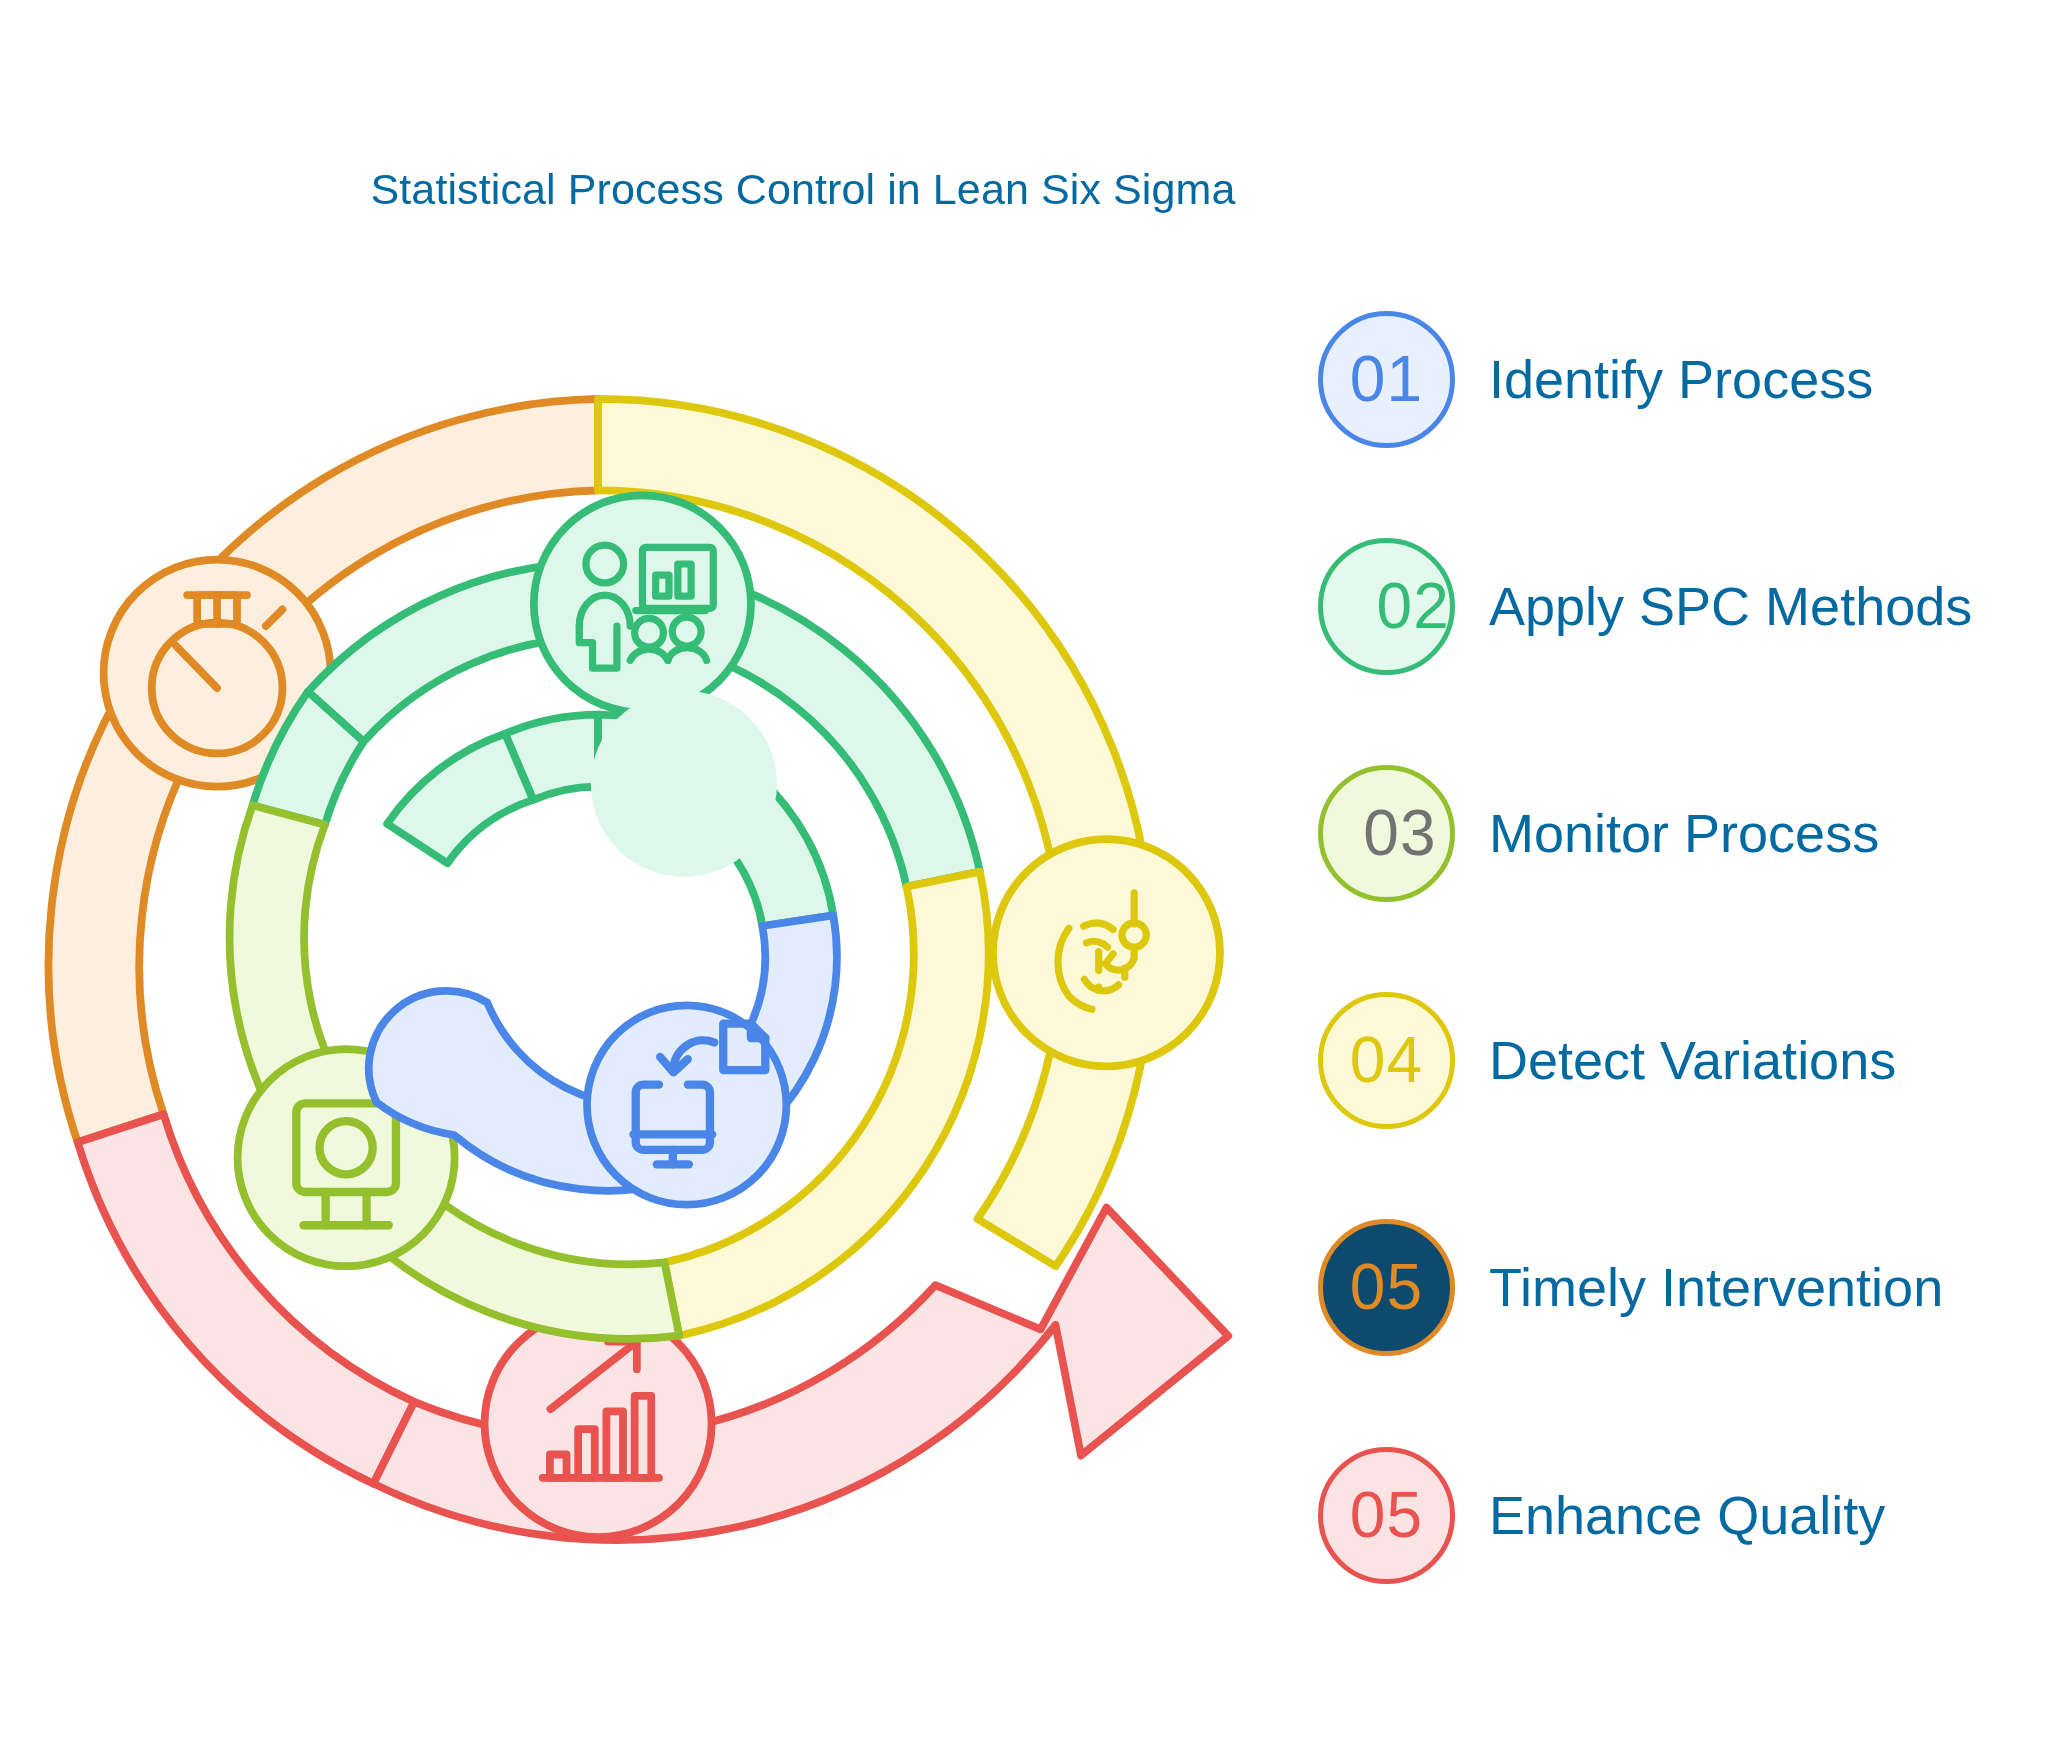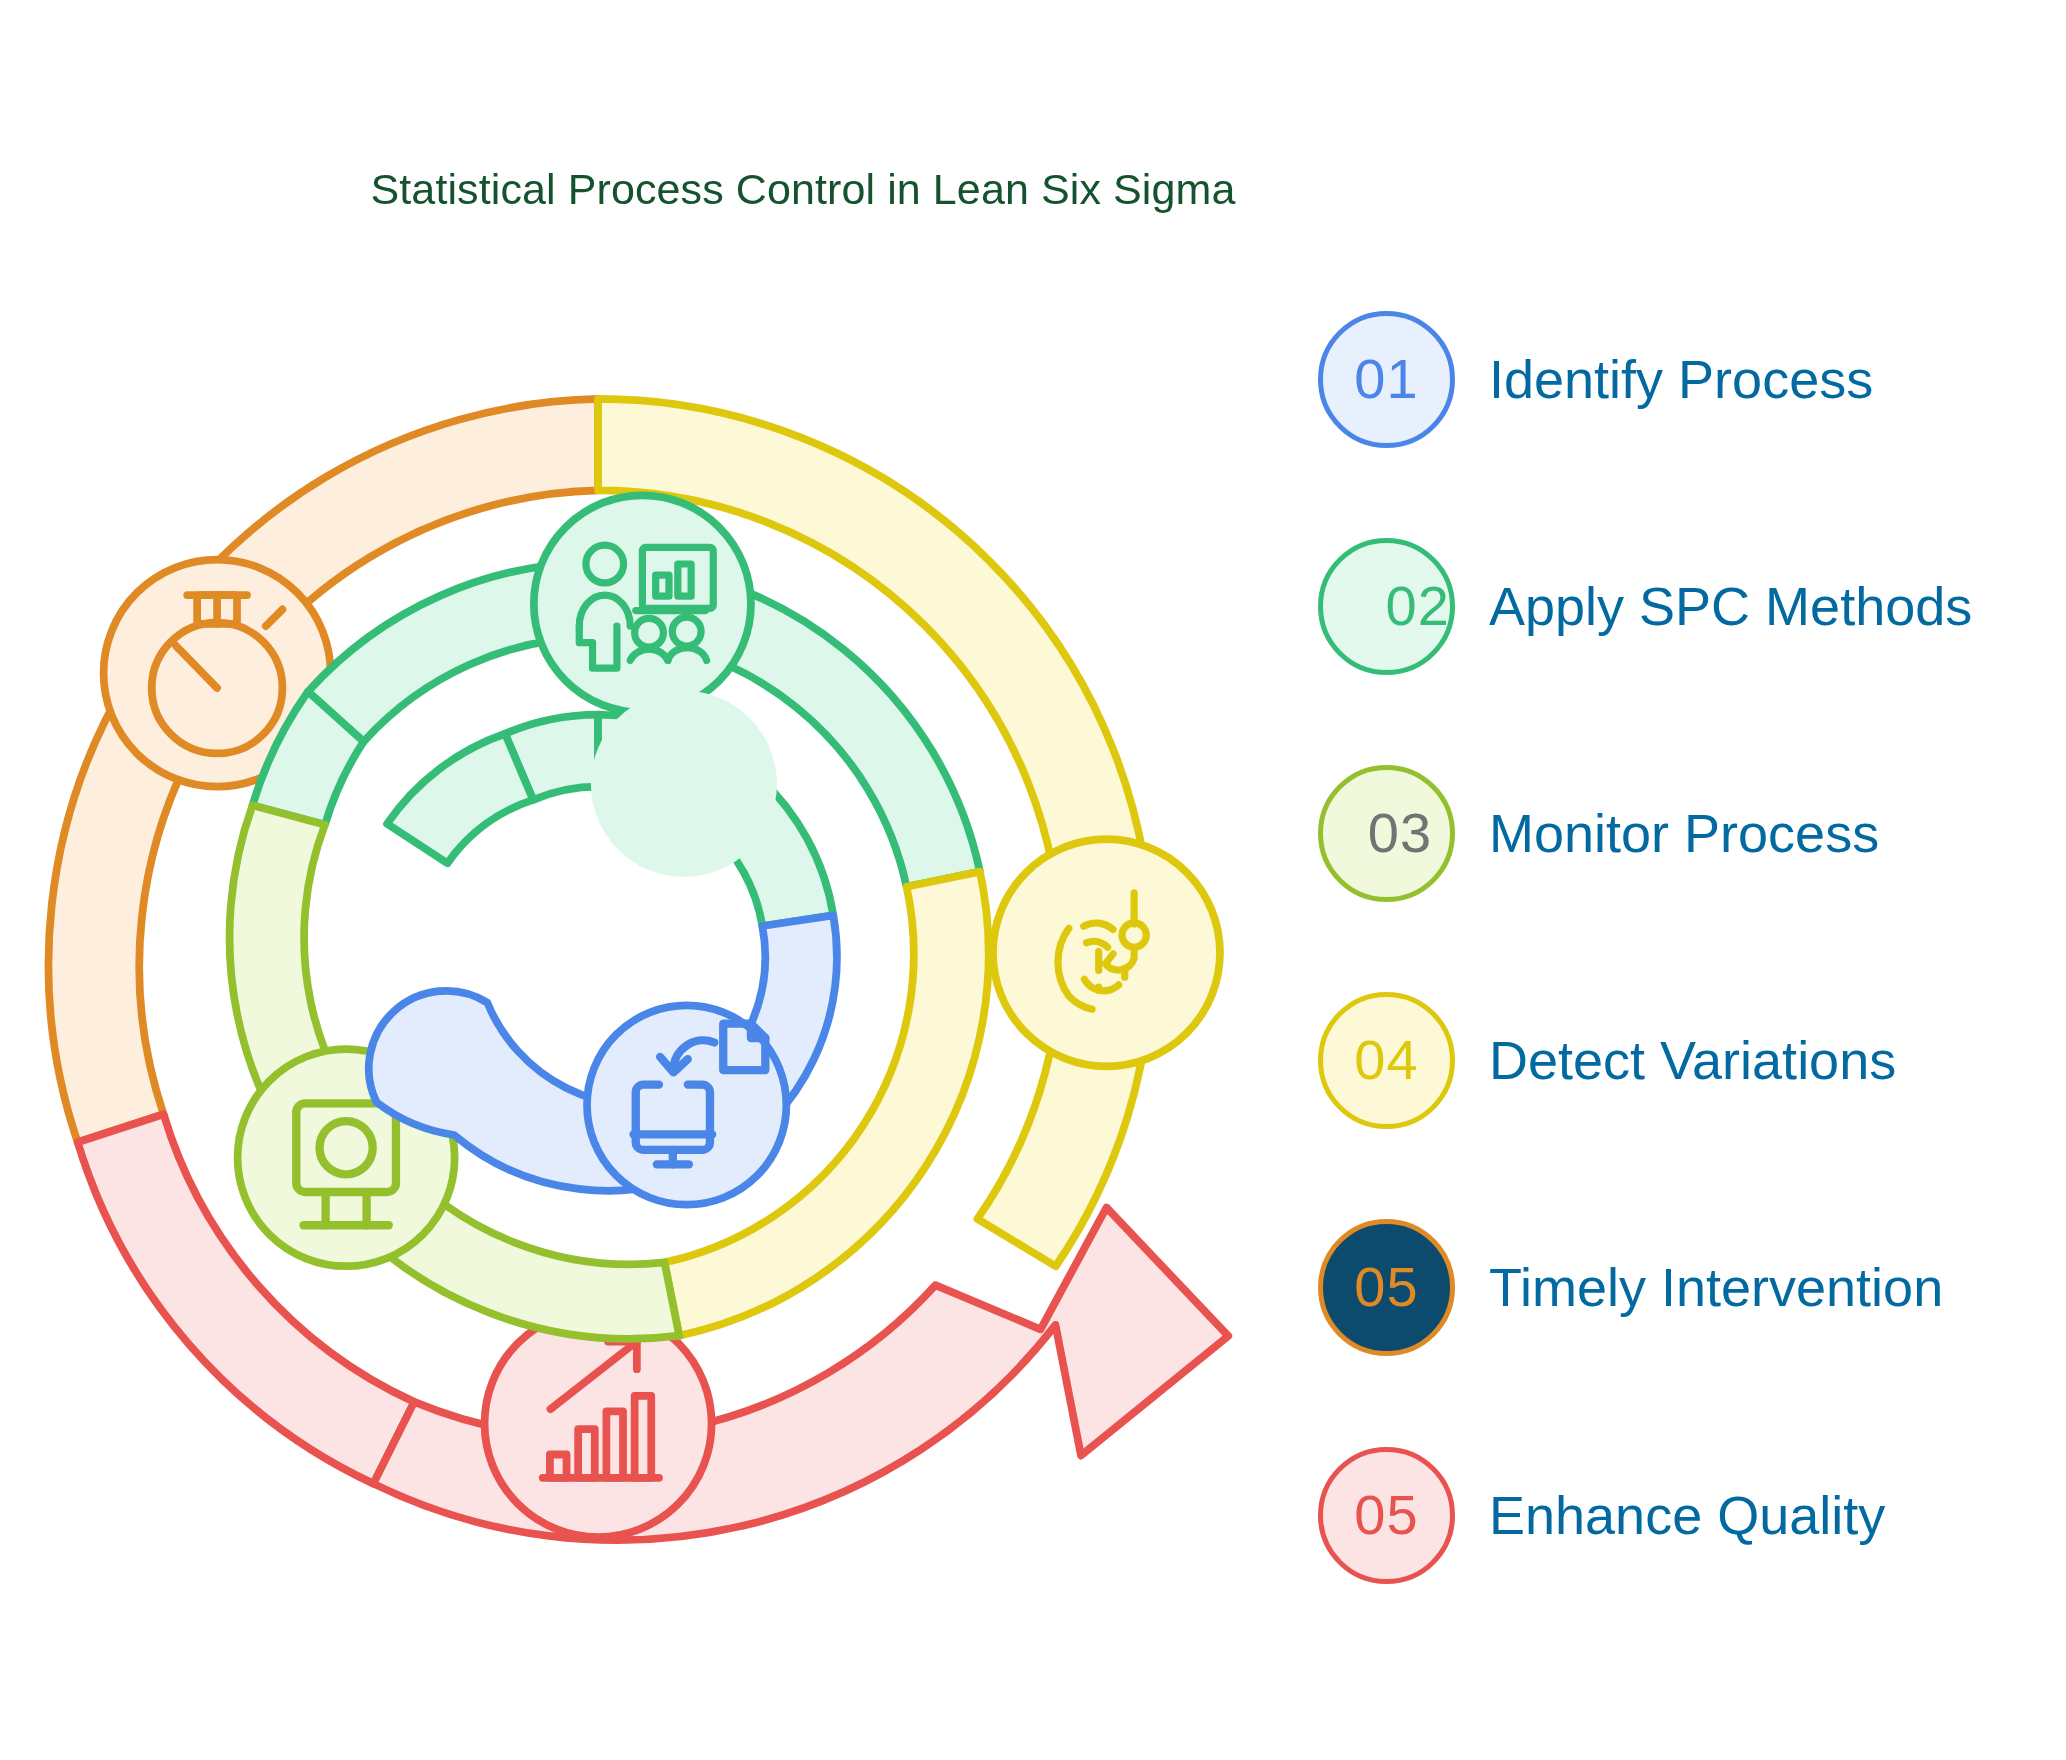--- a/index.html
+++ b/index.html
@@ -16,21 +16,21 @@
   }
 
   #page-title {
     position: absolute;
     top: 136px;
     left: 0;
     width: 1606px;
     text-align: center;
     font-size: 43px;
     font-weight: 400;
-    color: #14532d;
+    color: #0369a1;
     letter-spacing: 0.1px;
     white-space: nowrap;
   }
 
   #diagram {
     position: absolute;
     left: 0px;
     top: 238px;
     width: 1318px;
     height: 1496px;
@@ -59,21 +59,21 @@
     min-width: 137px;
     border-radius: 50%;
     border: 5px solid #888;
     display: flex;
     align-items: center;
     justify-content: center;
     box-sizing: border-box;
   }
 
   .legend-number {
-    font-size: 56px;
+    font-size: 64px;
     font-weight: 300;
     line-height: 1;
     letter-spacing: 1.1px;
   }
 
   .legend-label {
     margin-left: 34px;
     font-size: 54px;
     font-weight: 400;
     color: #0369a1;

